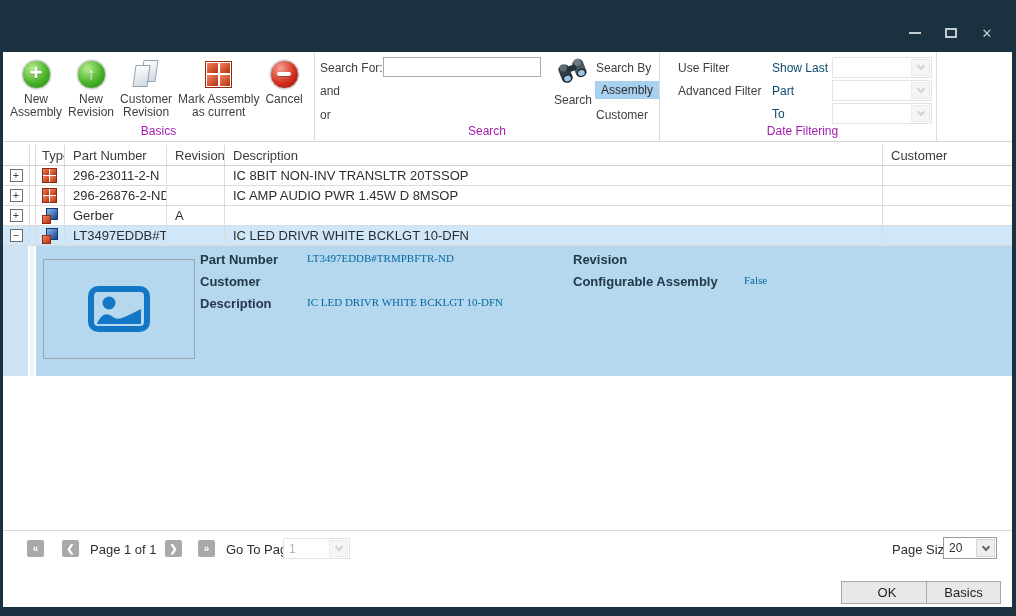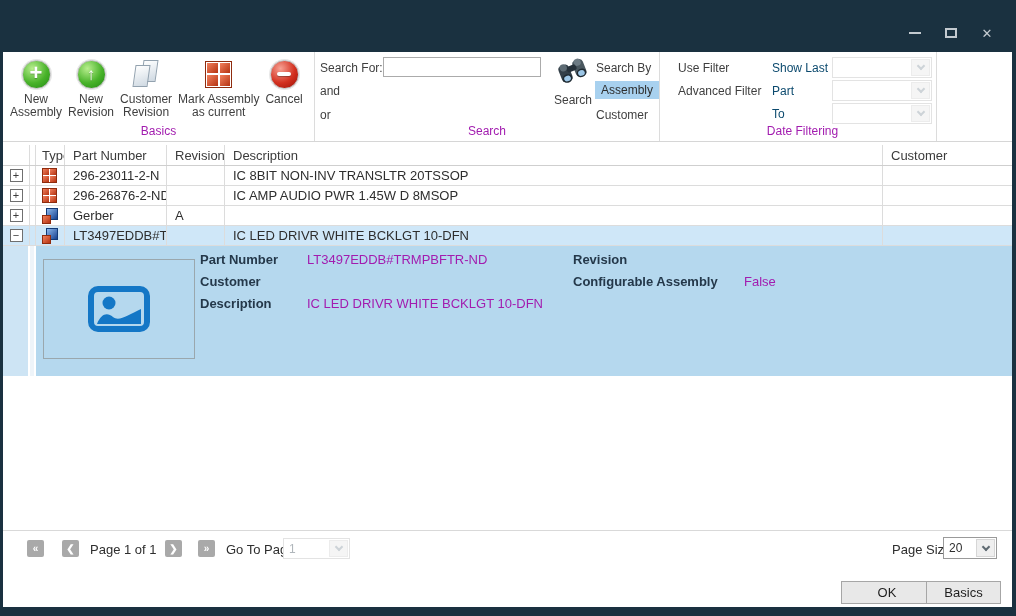--- a/index.html
+++ b/index.html
@@ -85,21 +85,21 @@
   .t-asm .b { position:absolute; right:0; top:0; width:12px; height:12px; background:linear-gradient(135deg,#8cb8ec,#16418f); border:1px solid #123a77; }
   .t-asm .r { position:absolute; left:0; bottom:0; width:9px; height:9px; background:linear-gradient(135deg,#f2815e,#b53210); border:1px solid #8f2c0e; }
 
   
   .detail { display:flex; height:130px; }
   .d-gut { width:27px; background:#cde4f4; border-right:2px solid #ffffff; }
   .d-gut2 { width:6px; background:#eef4f9; border-right:2px solid #ffffff; }
   .d-panel { flex:1; position:relative; background:#b5d8ee; }
   .img-box { position:absolute; left:7px; top:13px; width:152px; height:100px; border:1px solid #9aa7ad; display:flex; align-items:center; justify-content:center; }
   .d-lbl { position:absolute; font-size:13px; font-weight:bold; color:#24384a; white-space:nowrap; }
-  .d-val { position:absolute; font-size:13px; color:#a21caf; white-space:nowrap; }
+  .d-val { position:absolute; font-size:11px; color:#0369a1; white-space:nowrap;font-family:Liberation Serif, serif; }
 
   
   .bottombar { position:absolute; left:0; right:0; top:478px; height:36px; border-top:1px solid #d9d9d9; background:#fff; }
   .pgbtn { position:absolute; top:9px; width:17px; height:17px; background:#a9a9a9; border-radius:2px; color:#fff; display:flex; align-items:center; justify-content:center; font-size:10px; font-weight:bold; cursor:default; }
   .pg-text { position:absolute; top:11px; font-size:13px; color:#2e2e2e; white-space:nowrap; }
 
   .footer-btn { position:absolute; top:529px; height:23px; background:#e8e8e8; border:1px solid #a6a6a6; font-size:13px; color:#1e1e1e; display:flex; align-items:center; justify-content:center; cursor:default; }
 </style>
 </head>
 <body>

